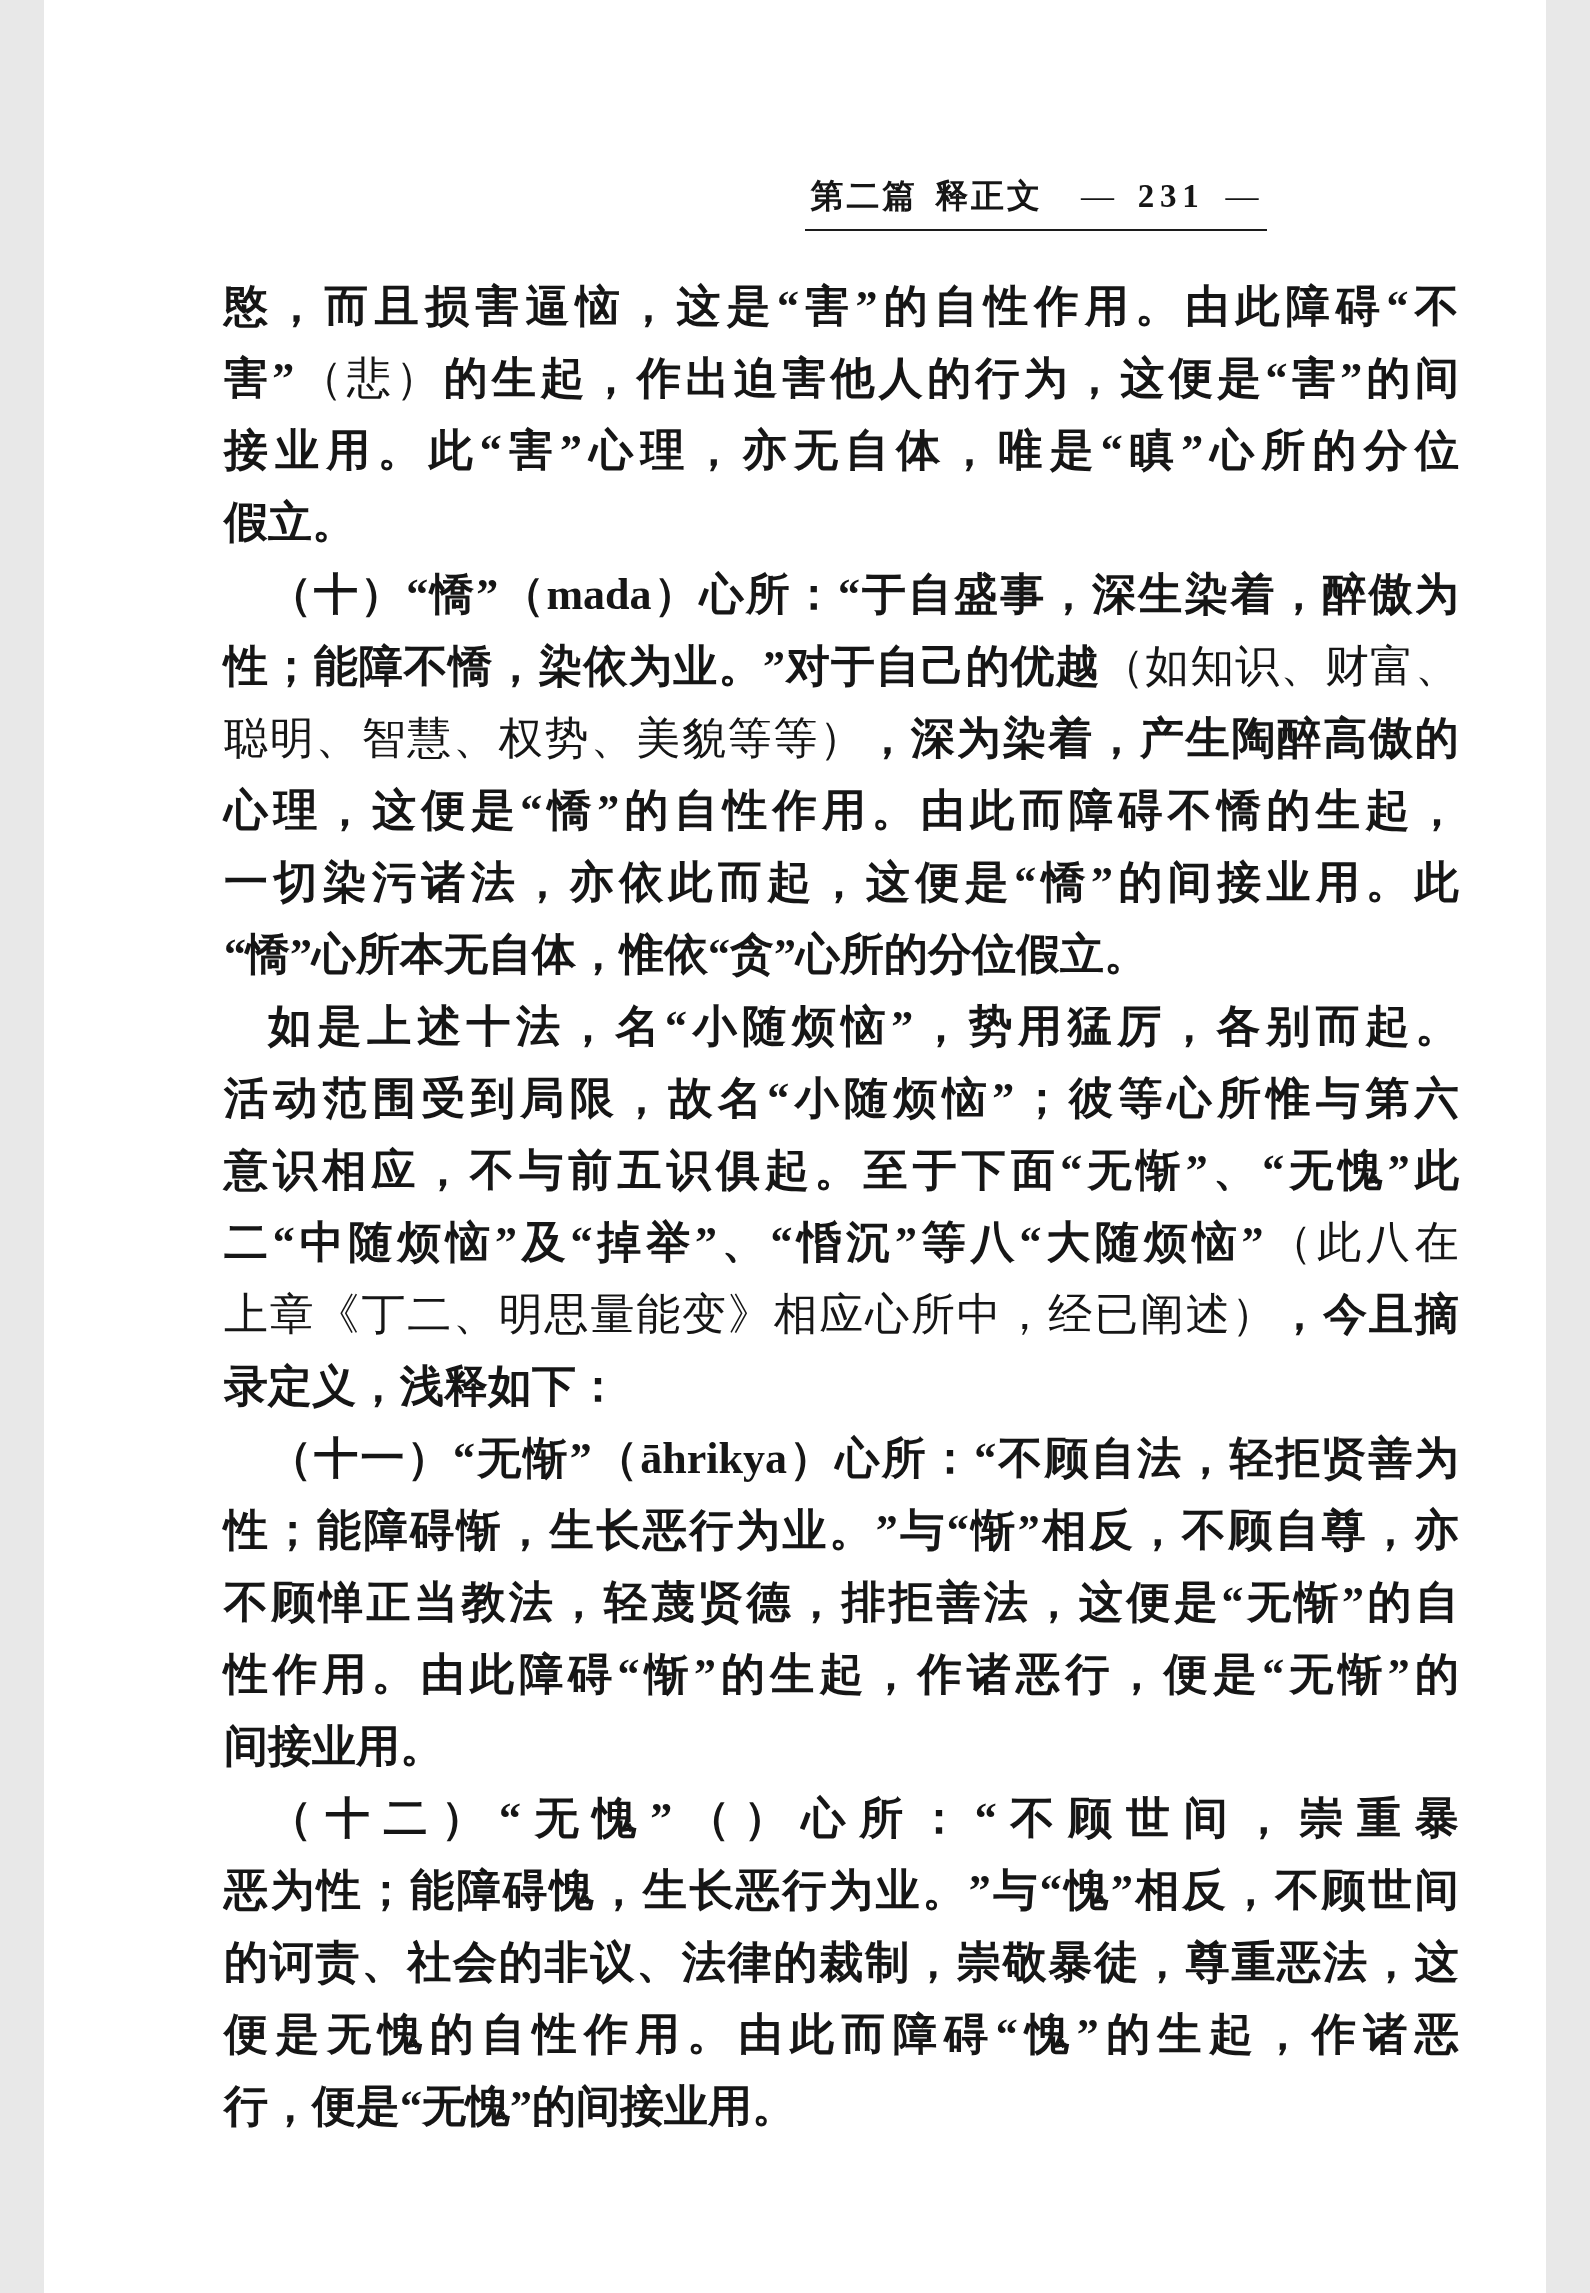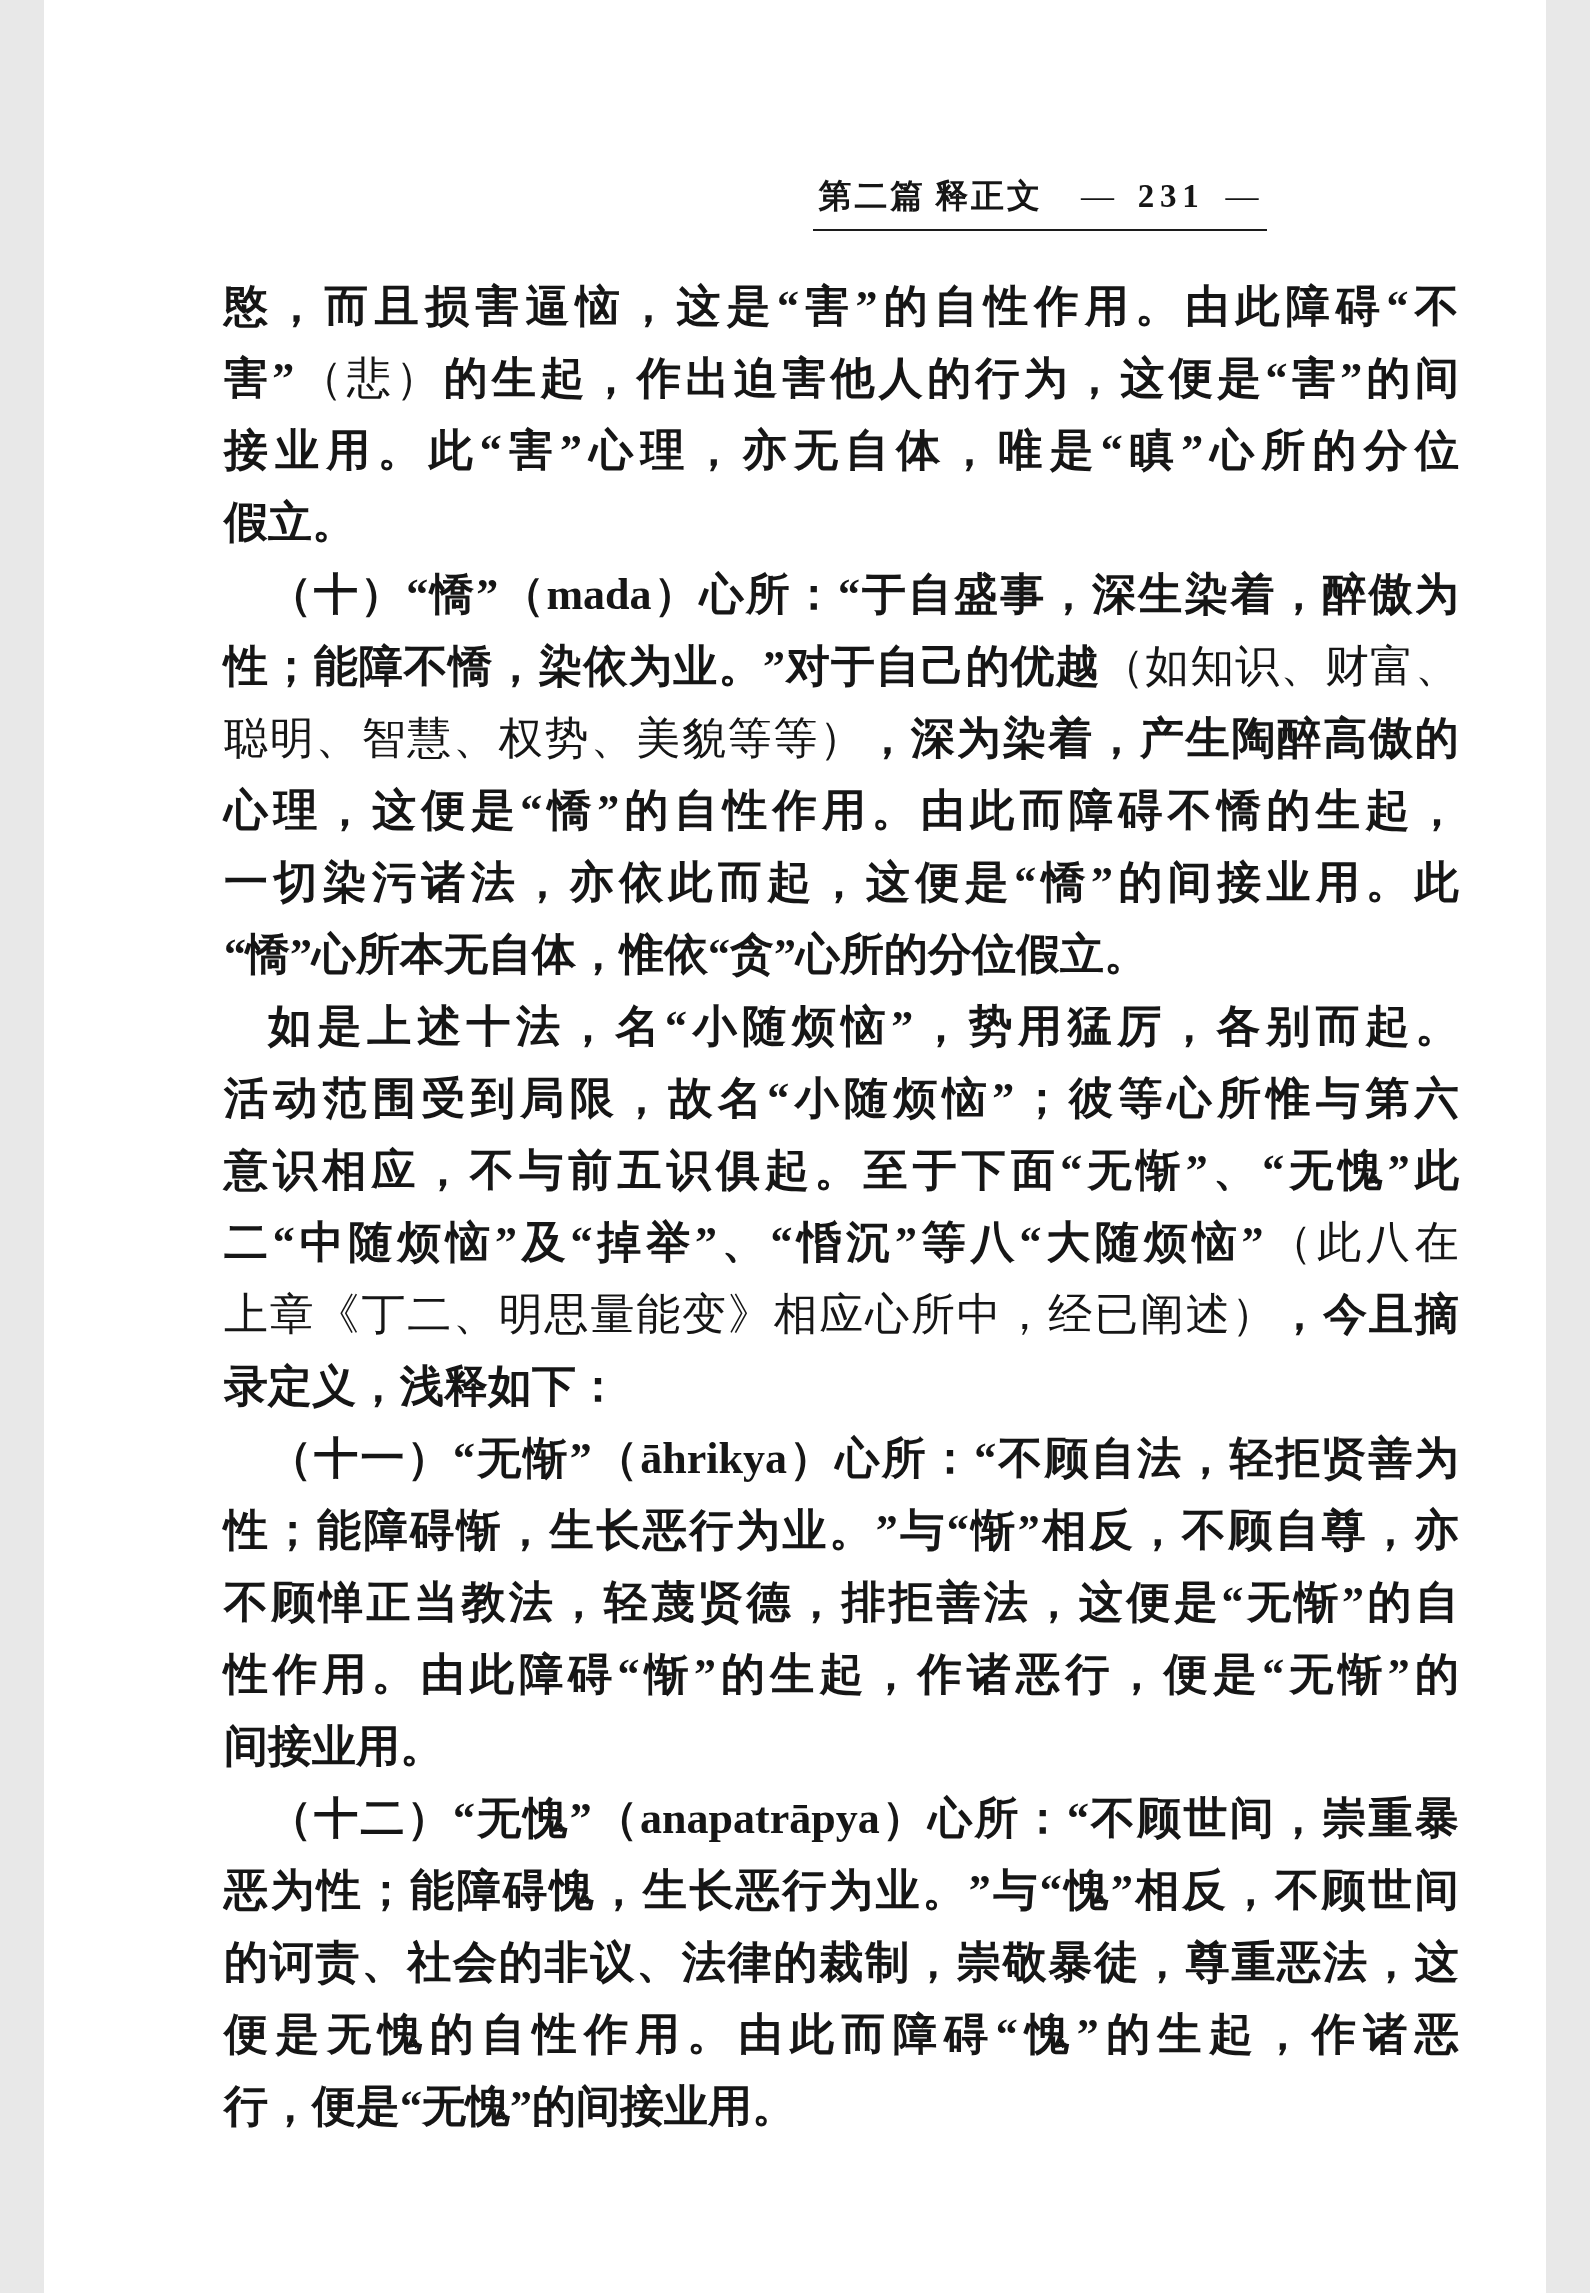--- a/index.html
+++ b/index.html
@@ -24,21 +24,21 @@
     right: 279px;
     display: flex;
     align-items: baseline;
     font-size: 33px;
     font-weight: 600;
     letter-spacing: 2.9px;
     border-bottom: 2.9px solid #1c1c1c;
     padding: 0 5.7px 9.6px 5.7px;
     white-space: nowrap;
   }
-  .running-head .rh-title { margin-left: 9px; }
+  .running-head .rh-title { margin-left: 17px; }
   .running-head .rh-page  { margin-left: 38px; display: flex; align-items: baseline; }
   .running-head .rh-dash  { font-weight: 400; }
   .running-head .rh-num   { margin: 0 21px; letter-spacing: 5.7px; }
   
   .body-text {
     position: absolute;
     left: 180px;
     top: 271px;
     width: 1235px;
     font-size: 44px;
@@ -609,21 +609,20 @@
       <div class="line indent">
         <span>（</span>
         <span>十</span>
         <span>二</span>
         <span>）</span>
         <span>“</span>
         <span>无</span>
         <span>愧</span>
         <span>”</span>
         <span>（</span>
-        <span>anapatrāpya</span>
         <span>）</span>
         <span>心</span>
         <span>所</span>
         <span>：</span>
         <span>“</span>
         <span>不</span>
         <span>顾</span>
         <span>世</span>
         <span>间</span>
         <span>，</span>

